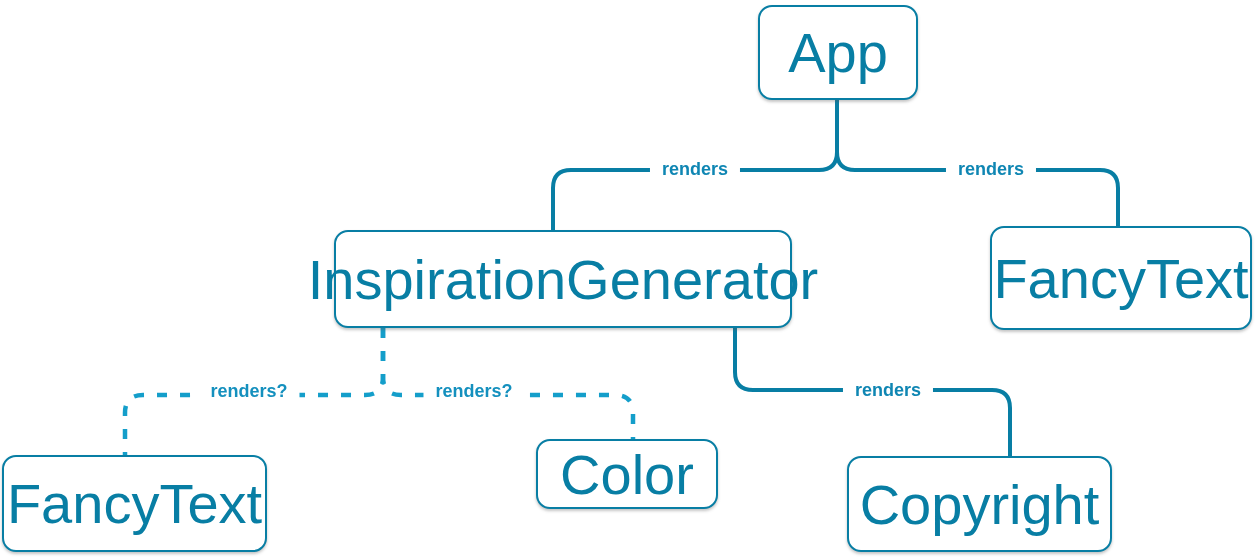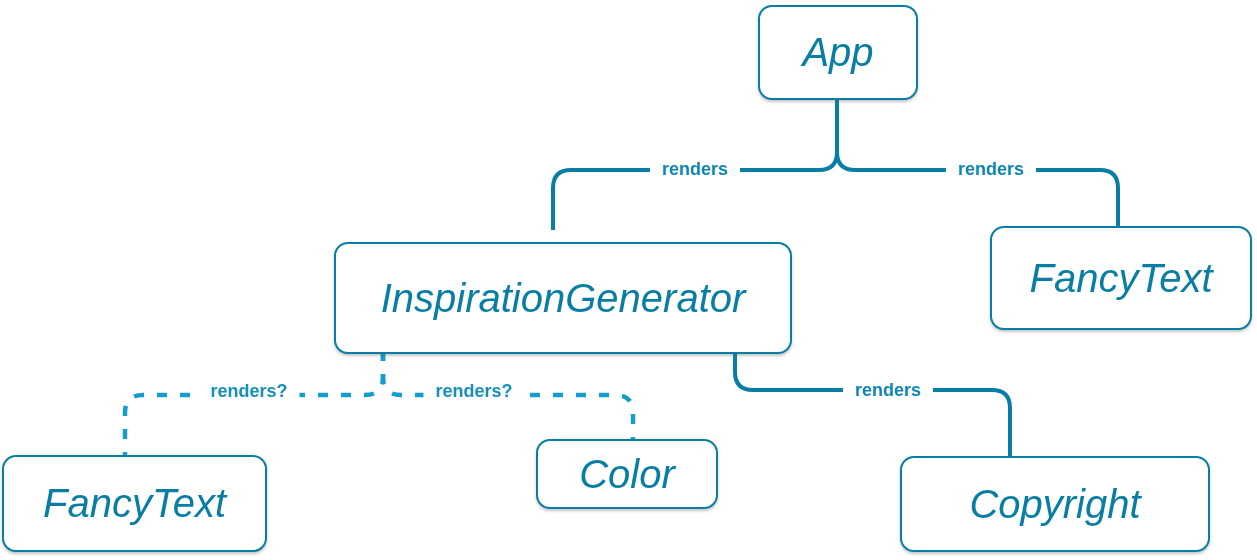--- a/index.html
+++ b/index.html
@@ -39,49 +39,48 @@
     stroke-width: 4.5;
     stroke-dasharray: 10 13;
   }
   .node {
     position: absolute;
     z-index: 3;
     background: var(--box-fill);
     border: 2.5px solid var(--box-border);
     border-radius: 14px;
     color: var(--box-text);
-    font-size: 40px;
+    font-size: 56px;
     font-weight: 500;
     display: flex;
     align-items: center;
     justify-content: center;
     box-shadow: 0 2px 3px rgba(90,90,90,0.35);
     white-space: nowrap;
-    font-style: italic;
   }
   .edge-label {
     position: absolute;
     z-index: 2;
     transform: translate(-50%, -50%);
     background: var(--bg);
     padding: 2px 12px;
     font-size: 18px;
     font-weight: 700;
     white-space: nowrap;
   }
   .edge-label.solid { color: var(--solid-label); }
   .edge-label.dashed { color: var(--dashed-label); }
 
   
   .node-app                   { left: 758px; top: 5px;   width: 160px; height: 95px;  }
-  .node-inspiration-generator { left: 334px; top: 242px; width: 458px; height: 112px;  }
+  .node-inspiration-generator { left: 334px; top: 230px; width: 458px; height: 98px;  }
   .node-fancy-text-top        { left: 990px; top: 226px; width: 262px; height: 104px; }
   .node-fancy-text-bottom     { left: 2px;   top: 455px; width: 265px; height: 97px;  }
   .node-color                 { left: 536px; top: 439px; width: 182px; height: 70px;  }
-  .node-copyright             { left: 900px; top: 456px; width: 310px; height: 96px;  }
+  .node-copyright             { left: 847px; top: 456px; width: 265px; height: 96px;  }
 
   
   .label-renders-left       { left: 695px; top: 169px; }
   .label-renders-right      { left: 991px; top: 169px; }
   .label-renders-q-left     { left: 249px; top: 391px; }
   .label-renders-q-right    { left: 474px; top: 391px; }
   .label-renders-copyright  { left: 888px; top: 390px; }
 </style>
 </head>
 <body>

